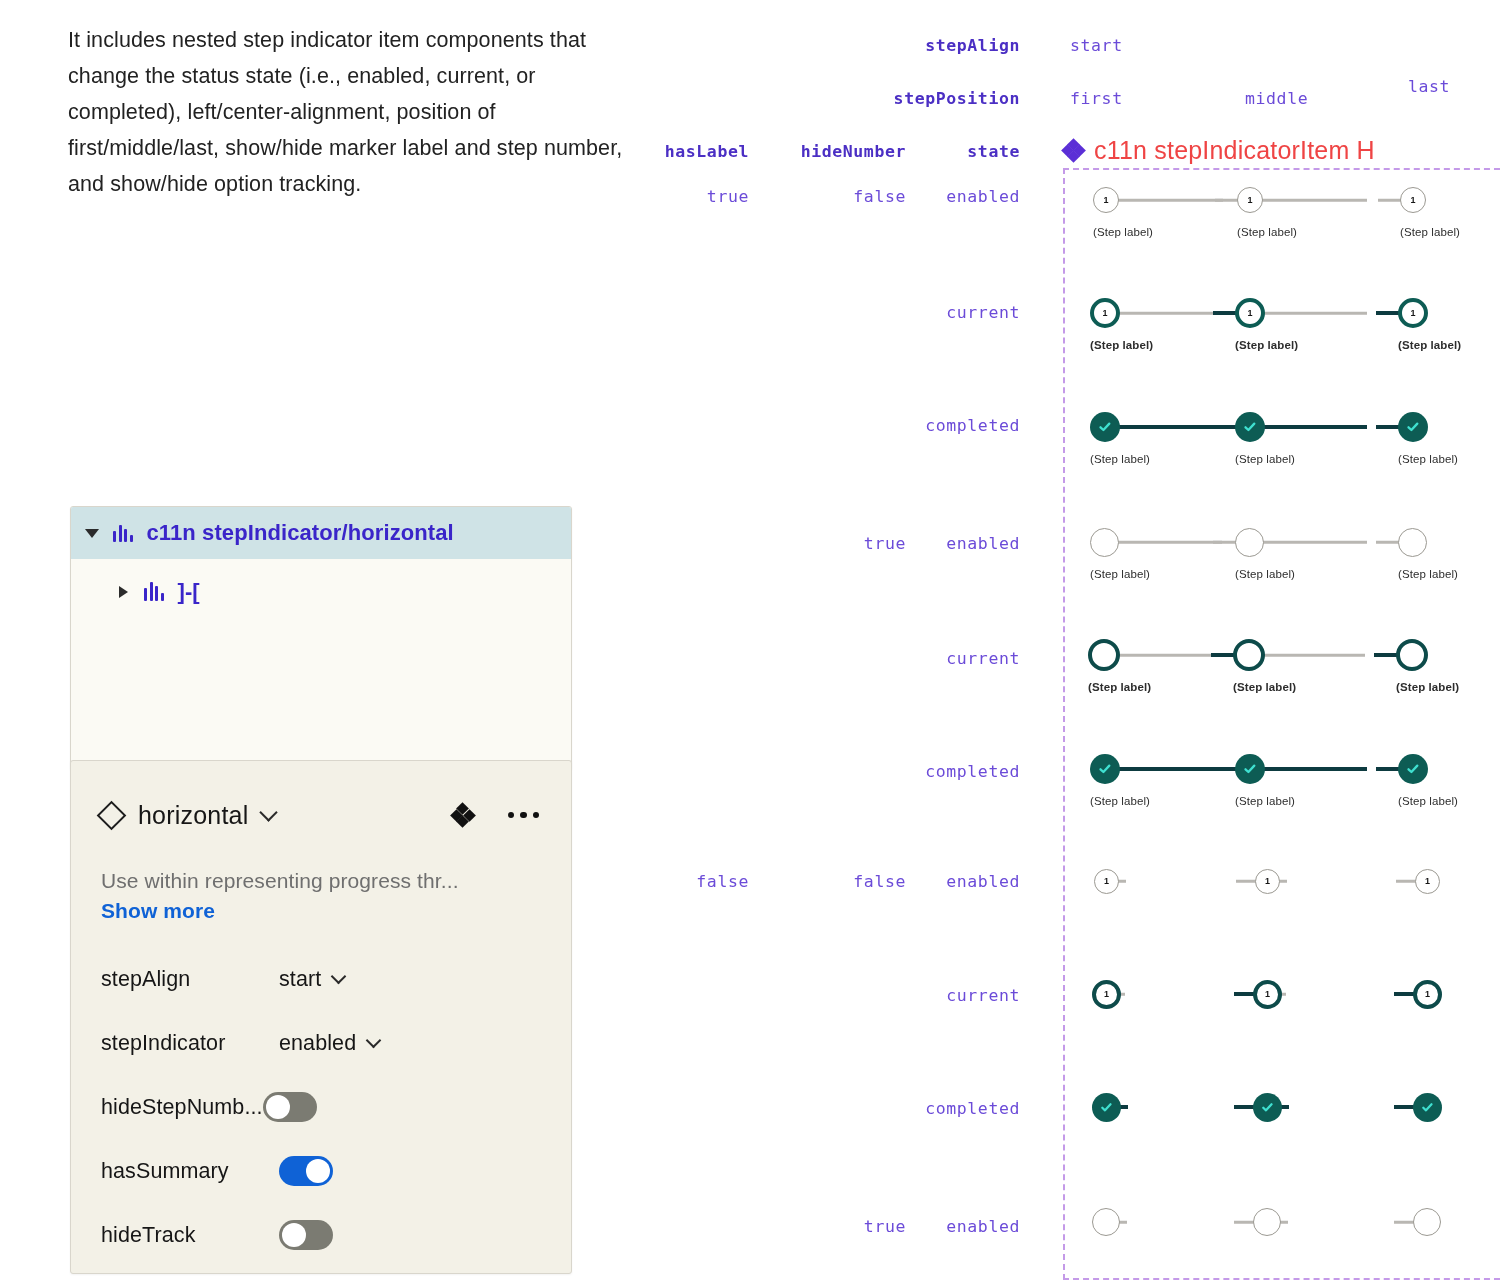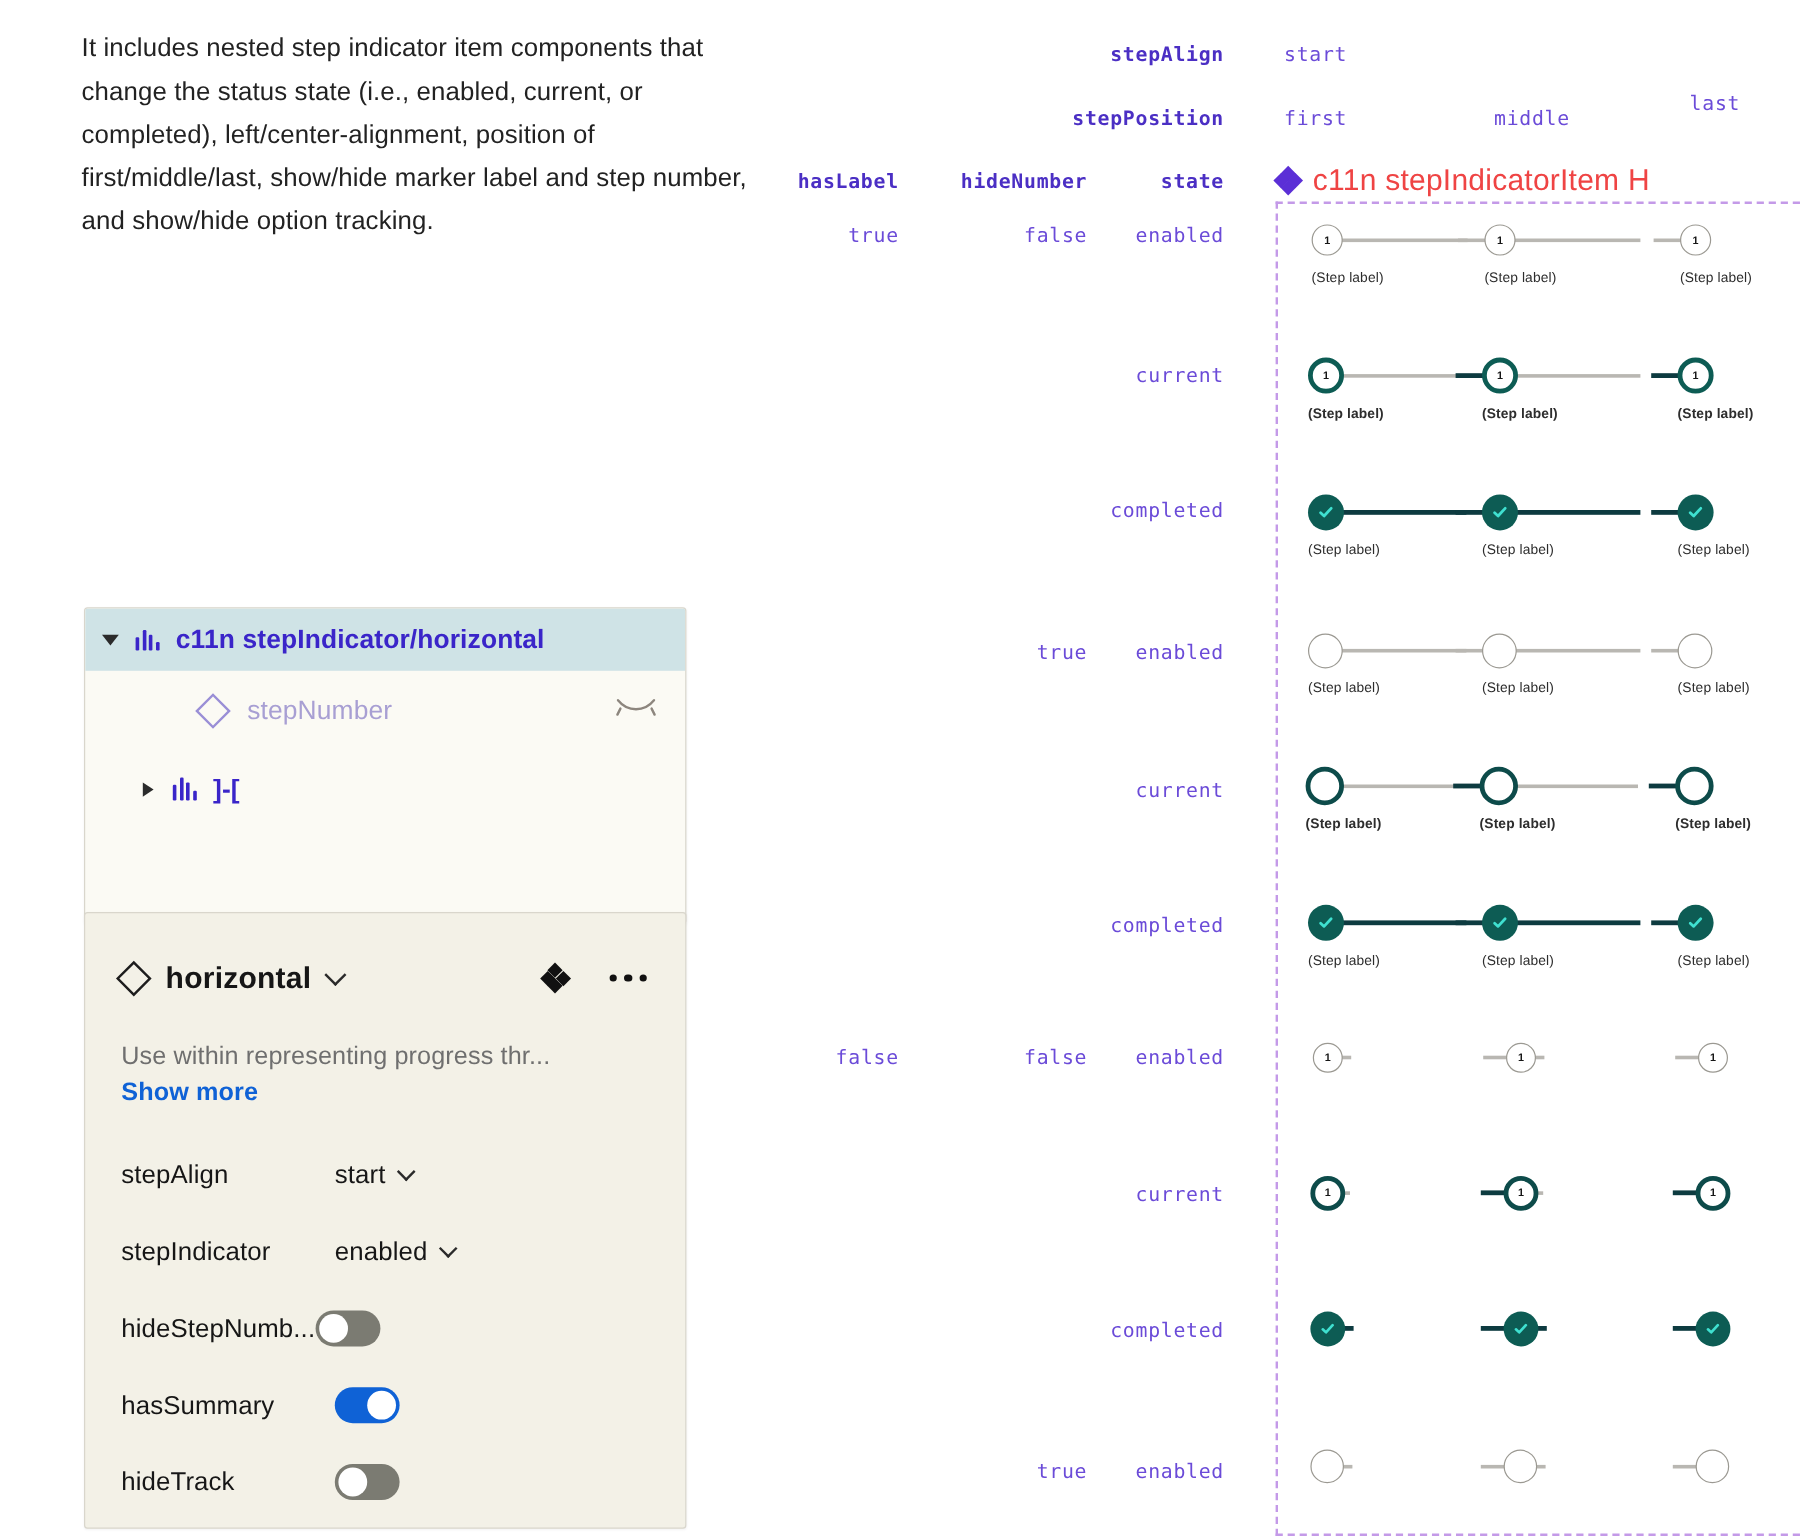--- a/index.html
+++ b/index.html
@@ -54,21 +54,21 @@
   .sub-name.link{color:#4a32c9;}
   .eye-closed{position:absolute;right:24px;top:50%;transform:translateY(-50%);}
 
   
   #props-panel{
     position:absolute;left:70px;top:760px;width:500px;height:512px;
     background:#f3f1e7;border:1px solid #d9d6cc;border-radius:3px;
     box-shadow:0 1px 2px rgba(0,0,0,.05);
   }
   .props-title-row{display:flex;align-items:center;height:64px;padding:22px 26px 0 30px;}
-  .props-title{font-size:25px;font-weight:700;color:#161616;margin-left:16px;letter-spacing:.2px;}
+  .props-title{font-size:25px;font-weight:400;color:#161616;margin-left:16px;letter-spacing:.2px;}
   .chev{
     display:inline-block;width:11px;height:11px;border-right:2.4px solid #2a2a2a;
     border-bottom:2.4px solid #2a2a2a;transform:rotate(45deg);margin-left:14px;margin-bottom:5px;
   }
   .chev.small{width:9px;height:9px;border-width:2.2px;margin-left:12px;}
   .props-spacer{flex:1;}
   .four-diamond{position:relative;width:22px;height:22px;margin-right:34px;}
   .four-diamond span{position:absolute;width:9px;height:9px;background:#111;transform:rotate(45deg);}
   .kebab{display:flex;gap:6px;margin-right:6px;}
   .kebab i{width:6.5px;height:6.5px;border-radius:50%;background:#111;display:block;}
@@ -133,31 +133,20 @@
     <span class="caret-down"></span>
     <span class="bars-icon">
       <i style="height:11px"></i>
         <i style="height:17px"></i>
         <i style="height:13px"></i>
         <i style="height:7px"></i>
     </span>
     <span class="layer-name">c11n stepIndicator/horizontal</span>
   </div>
 
-  <div class="layer-row" style="padding-left:96px">
-    <span class="diamond"></span>
-    <span class="sub-name muted">stepNumber</span>
-    <span class="eye-closed">
-      <svg width="34" height="20" viewBox="0 0 34 20">
-        <path d="M2 4 C10 14, 24 14, 32 4" stroke="#8d867e" stroke-width="2" fill="none" stroke-linecap="round"></path>
-        <path d="M4 11 L1.5 16" stroke="#8d867e" stroke-width="2" fill="none" stroke-linecap="round"></path>
-        <path d="M30 11 L32.5 16" stroke="#8d867e" stroke-width="2" fill="none" stroke-linecap="round"></path>
-      </svg>
-    </span>
-  </div>
 
   <div class="layer-row" style="padding-left:48px">
     <span class="caret-right"></span>
     <span class="bars-icon">
       <i style="height:13px;background:#3a25c9"></i>
         <i style="height:19px;background:#3a25c9"></i>
         <i style="height:15px;background:#3a25c9"></i>
         <i style="height:8px;background:#3a25c9"></i>
     </span>
     <span class="sub-name strong">]-[</span>

